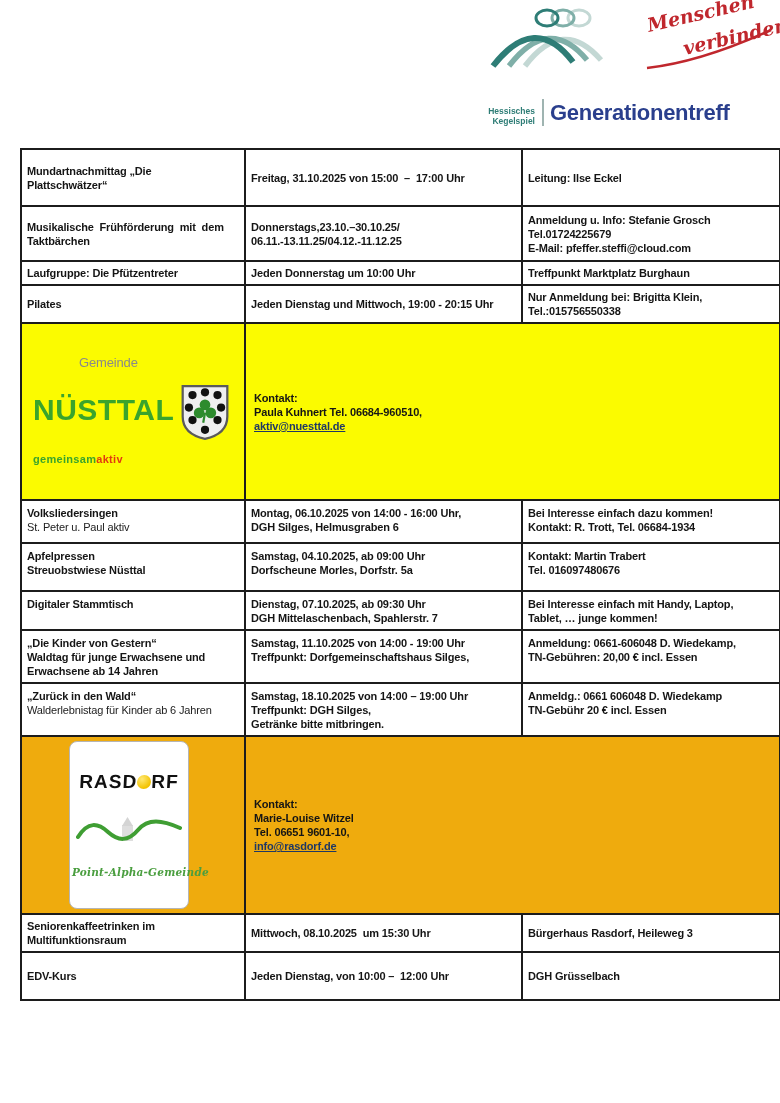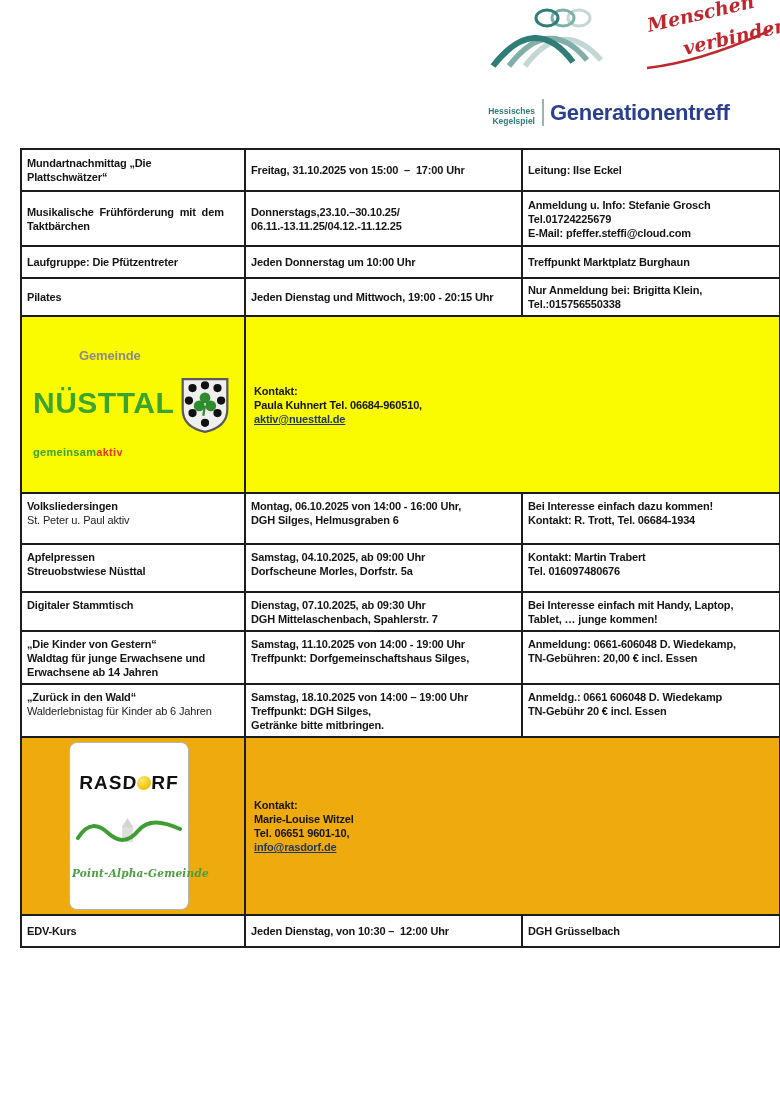--- a/index.html
+++ b/index.html
@@ -36,21 +36,21 @@
   
   tr.yellow td{background:var(--yellow);}
   tr.orange td{background:var(--orange);}
   td.banner-text div{white-space:normal;}
   .nl-contact{font-size:14.5px;line-height:23px;padding-left:8px !important;}
   .rd-contact{font-size:13.5px;line-height:19px;padding-left:8px !important;}
   .mail-link{color:var(--link-blue);text-decoration:underline;font-weight:bold;cursor:pointer;}
 
   
   .nl{display:flex;align-items:center;gap:6px;padding-left:6px;}
-  .nl-gemeinde{color:#8a8a8a;font-size:13px;font-weight:bold;padding-left:46px;line-height:13px;}
+  .nl-gemeinde{color:#8a8a8a;font-size:13px;font-weight:normal;padding-left:46px;line-height:13px;}
   .nl-name{color:var(--nuest-green);font-size:30px;font-weight:bold;line-height:26px;
            letter-spacing:0.5px;}
   .nl-sub{font-size:11px;font-weight:bold;line-height:16px;letter-spacing:0.3px;}
   .nl-g{color:var(--nuest-green);}
   .nl-r{color:var(--aktiv-red);}
 
   
   .rl{width:114px;margin-left:42px;background:#fff;border:1px solid #b5b5b5;border-radius:8px;
       padding:3px 2px 2px;text-align:center;}
   .rl-name{font-size:19px;font-weight:bold;color:#111;letter-spacing:1px;line-height:18px;
@@ -93,21 +93,21 @@
   </div>
 
   <table class="offers">
     <colgroup>
         <col style="width:224px">
         <col style="width:277px">
         <col style="width:258px">
       </colgroup>
 
     <tbody id="sec0" class="va-middle">
-        <tr style="height: 42px;">
+        <tr style="height: 57px;">
           <td>
             <div>Mundartnachmittag „Die</div>
             <div>Plattschwätzer“</div>
           </td>
           <td>
             <div>Freitag, 31.10.2025 von 15:00  –  17:00 Uhr</div>
           </td>
           <td>
             <div>Leitung: Ilse Eckel</div>
           </td>
@@ -120,21 +120,21 @@
           <td>
             <div>Donnerstags,23.10.–30.10.25/</div>
             <div>06.11.-13.11.25/04.12.-11.12.25</div>
           </td>
           <td>
             <div>Anmeldung u. Info: Stefanie Grosch</div>
             <div>Tel.01724225679</div>
             <div>E-Mail: pfeffer.steffi@cloud.com</div>
           </td>
         </tr>
-        <tr style="height: 32px;">
+        <tr style="height: 24px;">
           <td>
             <div>Laufgruppe: Die Pfützentreter</div>
           </td>
           <td>
             <div>Jeden Donnerstag um 10:00 Uhr</div>
           </td>
           <td>
             <div>Treffpunkt Marktplatz Burghaun</div>
           </td>
         </tr>
@@ -180,21 +180,21 @@
         </td>
         <td colspan="2" class="banner-text nl-contact">
           <div>Kontakt:</div>
           <div>Paula Kuhnert Tel. 06684-960510,</div>
           <div><a class="mail-link">aktiv@nuesttal.de</a></div>
         </td>
       </tr>
     </tbody>
 
     <tbody id="sec1" class="va-top">
-        <tr style="height: 51px;">
+        <tr style="height: 43px;">
           <td>
             <div>Volksliedersingen</div>
             <div class="light">St. Peter u. Paul aktiv</div>
           </td>
           <td>
             <div>Montag, 06.10.2025 von 14:00 - 16:00 Uhr,</div>
             <div>DGH Silges, Helmusgraben 6</div>
           </td>
           <td>
             <div>Bei Interesse einfach dazu kommen!</div>
@@ -276,26 +276,38 @@
         <td colspan="2" class="banner-text rd-contact">
           <div>Kontakt:</div>
           <div>Marie-Louise Witzel</div>
           <div>Tel. 06651 9601-10,</div>
           <div><a class="mail-link">info@rasdorf.de</a></div>
         </td>
       </tr>
     </tbody>
 
     <tbody id="sec2" class="va-middle">
-        <tr style="height: 32px; margin-top: 28px;">
+        <tr style="height: 38px;">
+          <td>
+            <div>Seniorenkaffeetrinken im</div>
+            <div>Multifunktionsraum</div>
+          </td>
+          <td>
+            <div>Mittwoch, 08.10.2025  um 15:30 Uhr</div>
+          </td>
+          <td>
+            <div>Bürgerhaus Rasdorf, Heileweg 3</div>
+          </td>
+        </tr>
+        <tr style="height: 48px; margin-top: 28px;">
           <td>
             <div>EDV-Kurs</div>
           </td>
           <td>
-            <div>Jeden Dienstag, von 10:30 –  12:00 Uhr</div>
+            <div>Jeden Dienstag, von 10:00 –  12:00 Uhr</div>
           </td>
           <td>
             <div>DGH Grüsselbach</div>
           </td>
         </tr>
       </tbody>
   </table>
 </div>
 
 </body></html>

